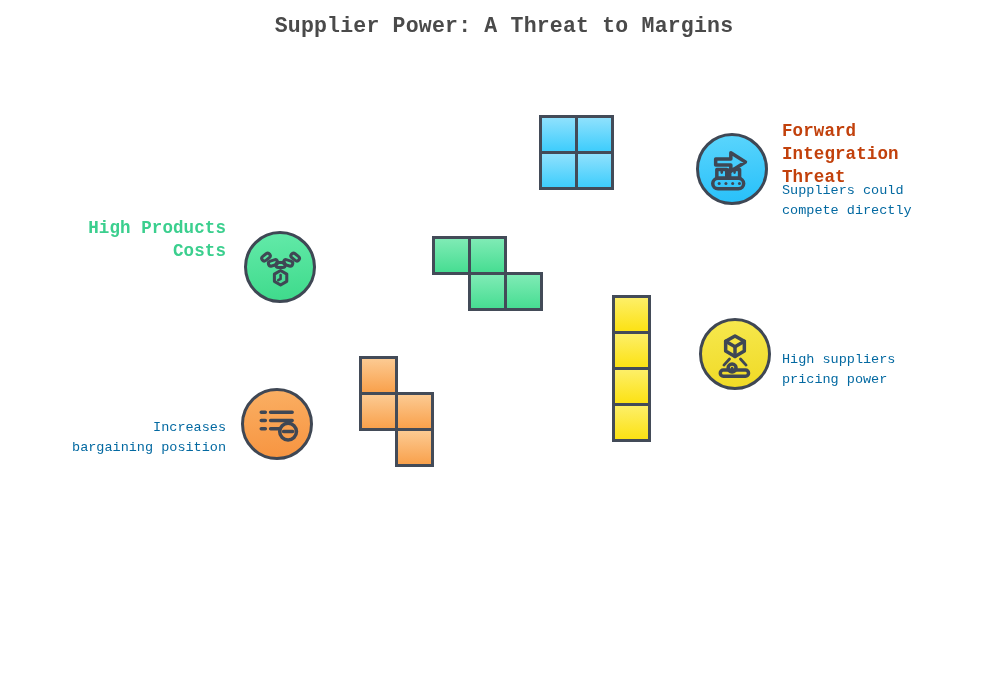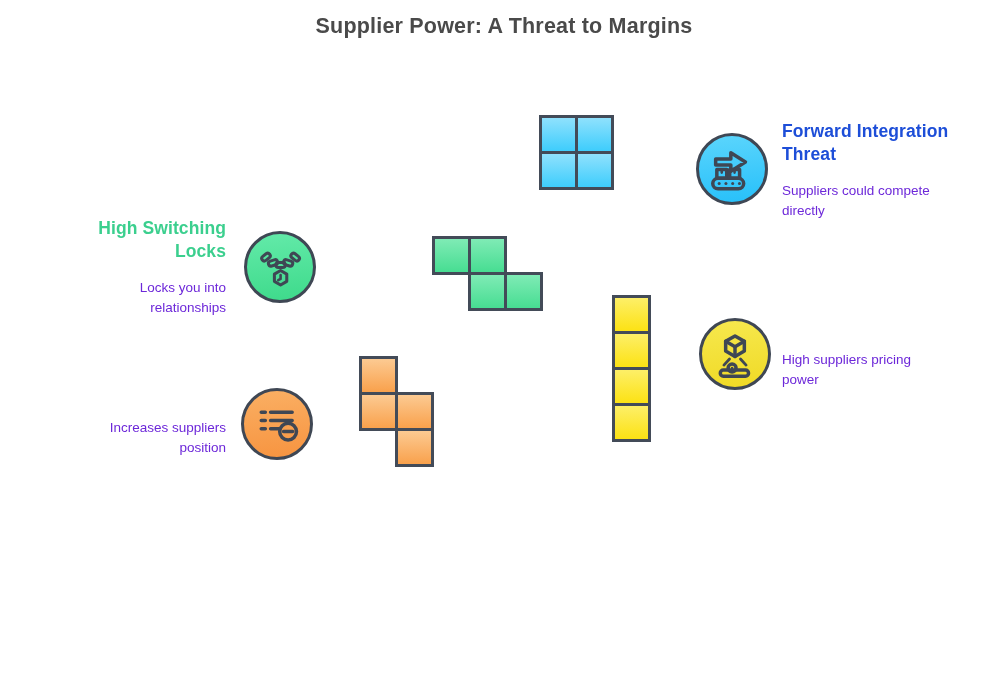--- a/index.html
+++ b/index.html
@@ -1,28 +1,28 @@
 <!DOCTYPE html>
 <html><head>
 <meta charset="utf-8">
 <style>
   html,body{margin:0;padding:0;background:#ffffff;}
   .canvas{
     position:relative;width:1008px;height:516px;overflow:hidden;
-    background:#ffffff;font-family:Liberation Sans, sans-serif;
+    background:#ffffff;font-family:Liberation Mono, monospace;
   }
   .page-title{
     position:absolute;top:14px;left:0;width:100%;text-align:center;
     font-size:21.5px;font-weight:700;color:#4a4a4a;letter-spacing:.2px;
   }
   .item-heading{
     position:absolute;font-size:17.5px;font-weight:700;line-height:23px;letter-spacing:.1px;
   }
   .item-sub{
-    position:absolute;font-size:13.5px;font-weight:400;line-height:19.5px;color:#6d28d9;
+    position:absolute;font-size:13.5px;font-weight:400;line-height:19.5px;color:#0369a1;
   }
   .align-r{text-align:right;}
   .icon-circle{
     position:absolute;width:72px;height:72px;border-radius:50%;
     border:3px solid #3f4754;box-sizing:border-box;
   }
   .icon-circle svg{position:absolute;left:5px;top:5px;}
   
   .cell{
     position:absolute;width:39px;height:39px;box-sizing:border-box;
@@ -59,25 +59,24 @@
         <path d="M15.2 24.5 v2.6 M26.2 24.5 v2.6" stroke-width="2.2"></path>
       </g>
       <g fill="#3f4754" stroke="none">
         <circle cx="13" cy="36.5" r="1.3"></circle>
           <circle cx="18.8" cy="36.5" r="1.3"></circle>
         <circle cx="24.6" cy="36.5" r="1.3"></circle>
           <circle cx="30.4" cy="36.5" r="1.3"></circle>
       </g>
     </svg>
   </div>
-  <div class="item-heading h-blue" style="color: #1d4ed8;">Forward Integration Threat</div>
+  <div class="item-heading h-blue" style="color: #c2410c;">Forward Integration Threat</div>
   <div class="item-sub s-blue">Suppliers could compete directly</div>
 
-  <div class="item-heading h-green align-r" style="color: rgb(59, 207, 142);">High Switching Locks</div>
-  <div class="item-sub s-green align-r">Locks you into relationships</div>
+  <div class="item-heading h-green align-r" style="color: rgb(59, 207, 142);">High Products Costs</div>
   <div class="icon-circle c-green" style="background: linear-gradient(175deg, rgb(99, 234, 169), rgb(62, 218, 139));">
     <svg width="56" height="56" viewBox="0 0 48 48">
       <g fill="none" stroke="#3f4754" stroke-width="2.6" stroke-linejoin="round" stroke-linecap="round">
         <rect x="-4" y="-2.2" width="8" height="4.4" rx="2.2" transform="translate(12,15.5) rotate(-38)"></rect>
         <rect x="-4" y="-2.2" width="8" height="4.4" rx="2.2" transform="translate(18,20.5) rotate(-17)"></rect>
         <rect x="-4" y="-2.2" width="8" height="4.4" rx="2.2" transform="translate(24.5,22.3)"></rect>
         <rect x="-4" y="-2.2" width="8" height="4.4" rx="2.2" transform="translate(31,20.5) rotate(17)"></rect>
         <rect x="-4" y="-2.2" width="8" height="4.4" rx="2.2" transform="translate(37,15.5) rotate(38)"></rect>
         <path d="M24.5 27 l5.3 3.1 v6.2 l-5.3 3.1 -5.3 -3.1 v-6.2 z"></path>
         <path d="M24.5 30.9 v3.3 l-2 1.1" stroke-width="2.2"></path>
@@ -93,21 +92,21 @@
         <path d="M24 17.7 v8.4"></path>
         <path d="M14.5 33.5 l4.8 -5.2 M33.5 33.5 l-4.8 -5.2" stroke-width="2.4"></path>
         <circle cx="21.5" cy="36" r="3.4"></circle>
         <path d="M14 43 a2.6 2.6 0 0 1 0 -5.2 h19 a2.6 2.6 0 0 1 0 5.2 z"></path>
       </g>
       <circle cx="21.5" cy="36" r="1.1" fill="#3f4754"></circle>
     </svg>
   </div>
   <div class="item-sub s-yellow">High suppliers pricing power</div>
 
-  <div class="item-sub s-orange align-r">Increases suppliers position</div>
+  <div class="item-sub s-orange align-r">Increases bargaining position</div>
   <div class="icon-circle c-orange" style="background: linear-gradient(175deg, rgb(250, 175, 99), rgb(247, 148, 64));">
     <svg width="56" height="56" viewBox="0 0 48 48">
       <g fill="none" stroke="#3f4754" stroke-width="3" stroke-linecap="round">
         <path d="M10.5 14 h3.5 M18.5 14 h18.5"></path>
         <path d="M10.5 21 h3.5 M18.5 21 h18.5"></path>
         <path d="M10.5 28 h3.5 M18.5 28 h7"></path>
         <circle cx="33.5" cy="30.5" r="7.2"></circle>
         <path d="M29.6 30.5 h7.8"></path>
       </g>
     </svg>

